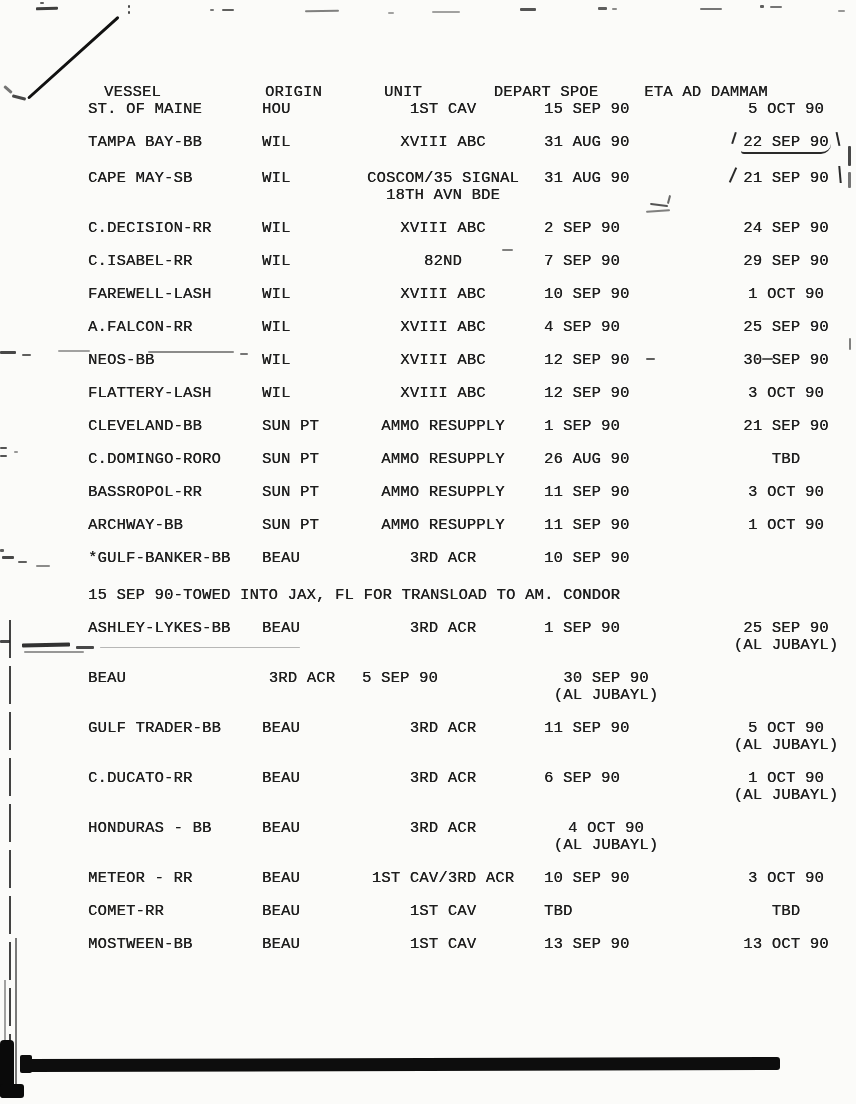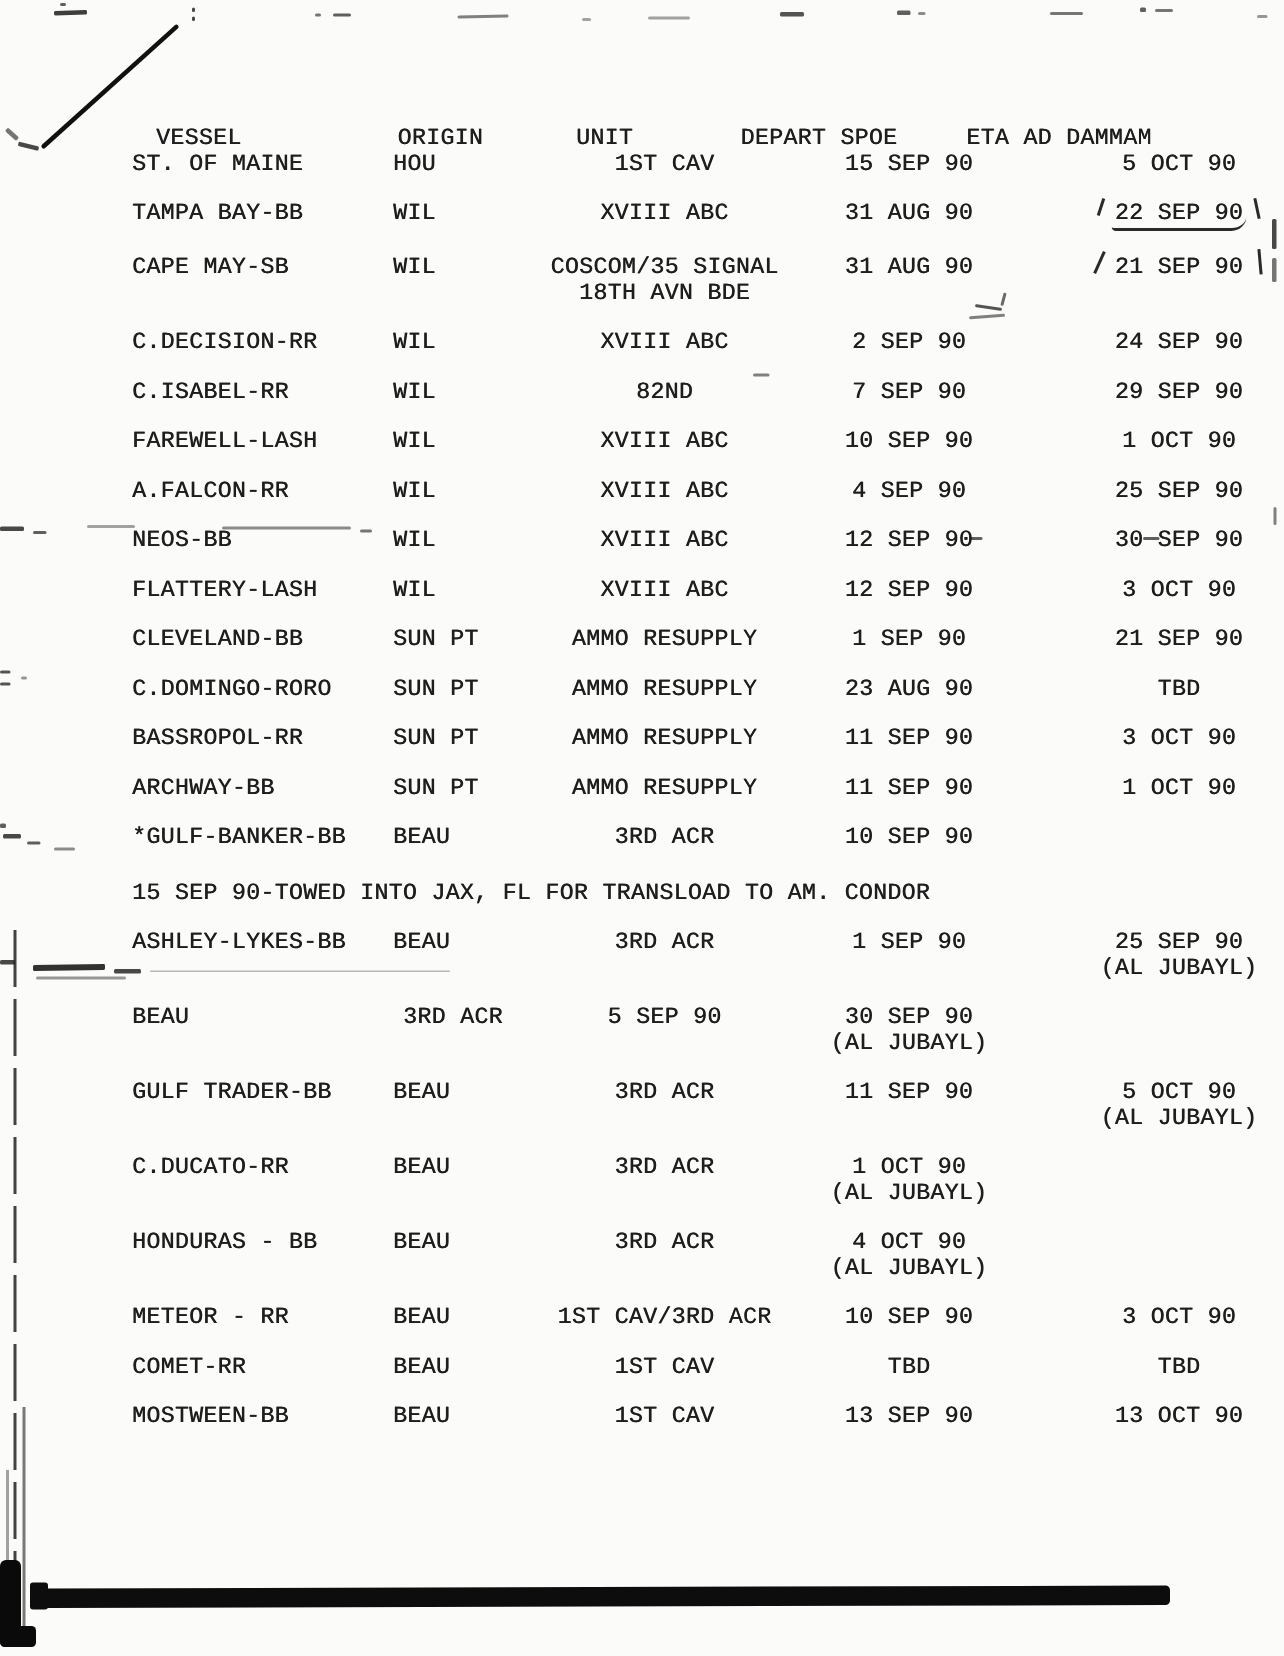--- a/index.html
+++ b/index.html
@@ -13,21 +13,21 @@
     position:absolute;left:88px;top:84px;width:716px;
     font-size:15.5px;line-height:17px;letter-spacing:.2px;
     text-shadow:0.3px 0 0 currentColor;
     white-space:nowrap;
   }
   .grid{display:grid;grid-template-columns:154px 80px 162px 124px 196px;}
   .c{overflow:visible;}
   .vessel{text-align:left;}
   .origin{text-align:left;}
   .unit{text-align:center;}
-  .depart{text-align:center;}
+  .depart{}
   .eta{text-align:center;}
   .l2{display:block;}
   .header .h-vessel{padding-left:16px;text-align:left;}
   .header .h-origin{text-align:right;}
   .header .h-unit{text-align:center;}
   .header .h-depart{text-align:center;}
   .header .h-eta{text-align:center;}
   .row{margin-top:16px;gap:20px;}
   .rows .row:first-child{margin-top:0;}
   .note{grid-column:1/-1;text-align:left;}
@@ -164,21 +164,21 @@
     <div class="c origin"><span class="l1">SUN PT</span></div>
     <div class="c unit"><span class="l1">AMMO RESUPPLY</span></div>
     <div class="c depart"><span class="l1">1 SEP 90</span></div>
     <div class="c eta"><span class="l1">21 SEP 90</span></div>
 
   </div>
       <div class="grid row">
     <div class="c vessel"><span class="l1">C.DOMINGO-RORO</span></div>
     <div class="c origin"><span class="l1">SUN PT</span></div>
     <div class="c unit"><span class="l1">AMMO RESUPPLY</span></div>
-    <div class="c depart"><span class="l1">23 AUG 90</span></div>
+    <div class="c depart"><span class="l1">26 AUG 90</span></div>
     <div class="c eta"><span class="l1">TBD</span></div>
 
   </div>
       <div class="grid row">
     <div class="c vessel"><span class="l1">BASSROPOL-RR</span></div>
     <div class="c origin"><span class="l1">SUN PT</span></div>
     <div class="c unit"><span class="l1">AMMO RESUPPLY</span></div>
     <div class="c depart"><span class="l1">11 SEP 90</span></div>
     <div class="c eta"><span class="l1">3 OCT 90</span></div>
 
@@ -219,20 +219,21 @@
     <div class="c origin"><span class="l1">BEAU</span></div>
     <div class="c unit"><span class="l1">3RD ACR</span></div>
     <div class="c depart"><span class="l1">11 SEP 90</span></div>
     <div class="c eta"><span class="l1">5 OCT 90</span><span class="l2">(AL JUBAYL)</span></div>
 
   </div>
       <div class="grid row">
     <div class="c vessel"><span class="l1">C.DUCATO-RR</span></div>
     <div class="c origin"><span class="l1">BEAU</span></div>
     <div class="c unit"><span class="l1">3RD ACR</span></div>
+    <div class="c depart"><span class="l1">6 SEP 90</span></div>
     <div class="c eta"><span class="l1">1 OCT 90</span><span class="l2">(AL JUBAYL)</span></div>
 
   </div>
       <div class="grid row">
     <div class="c vessel"><span class="l1">HONDURAS - BB</span></div>
     <div class="c origin"><span class="l1">BEAU</span></div>
     <div class="c unit"><span class="l1">3RD ACR</span></div>
     <div class="c eta"><span class="l1">4 OCT 90</span><span class="l2">(AL JUBAYL)</span></div>
 
   </div>

